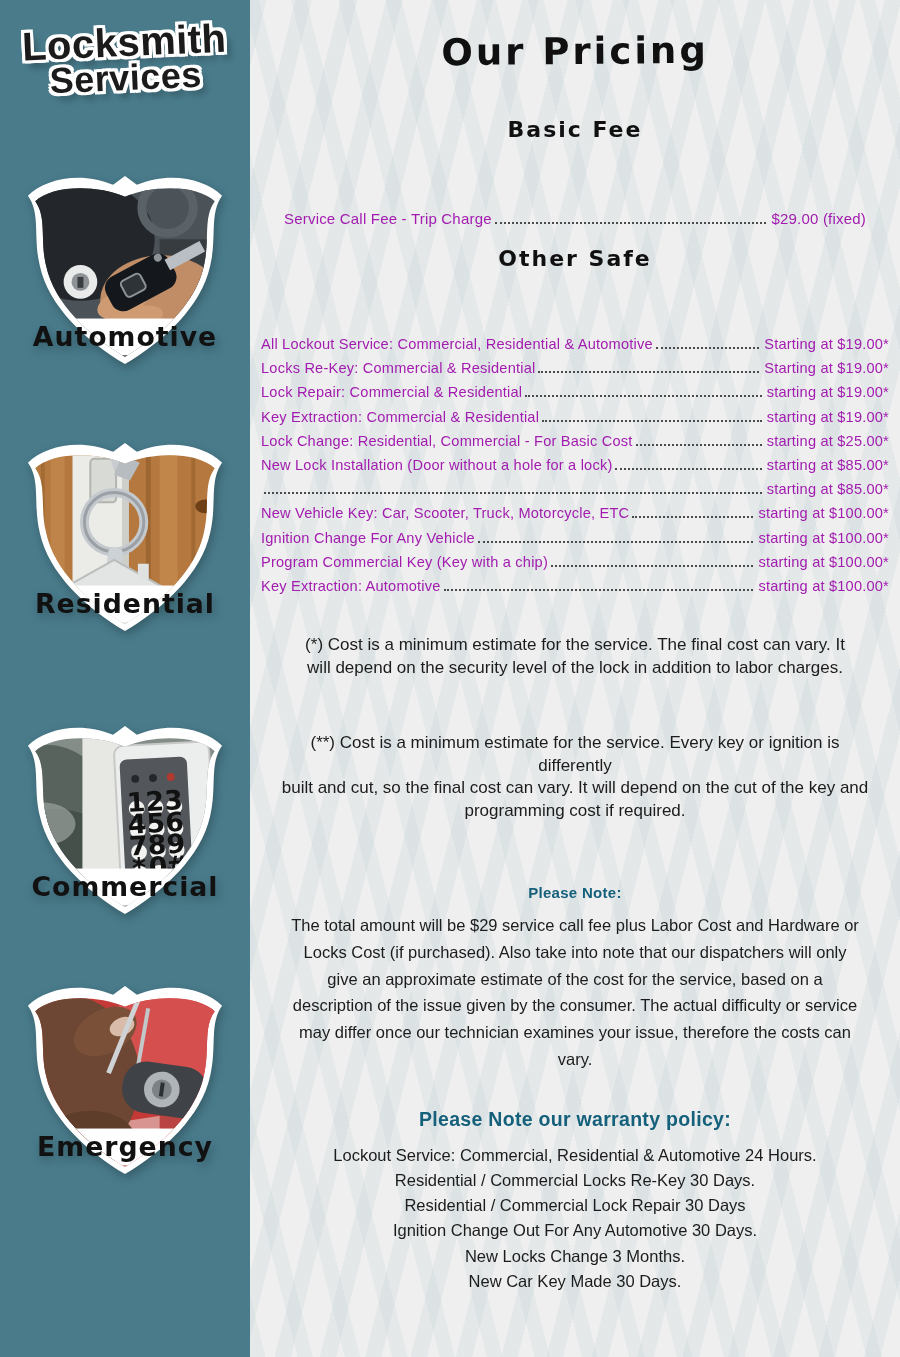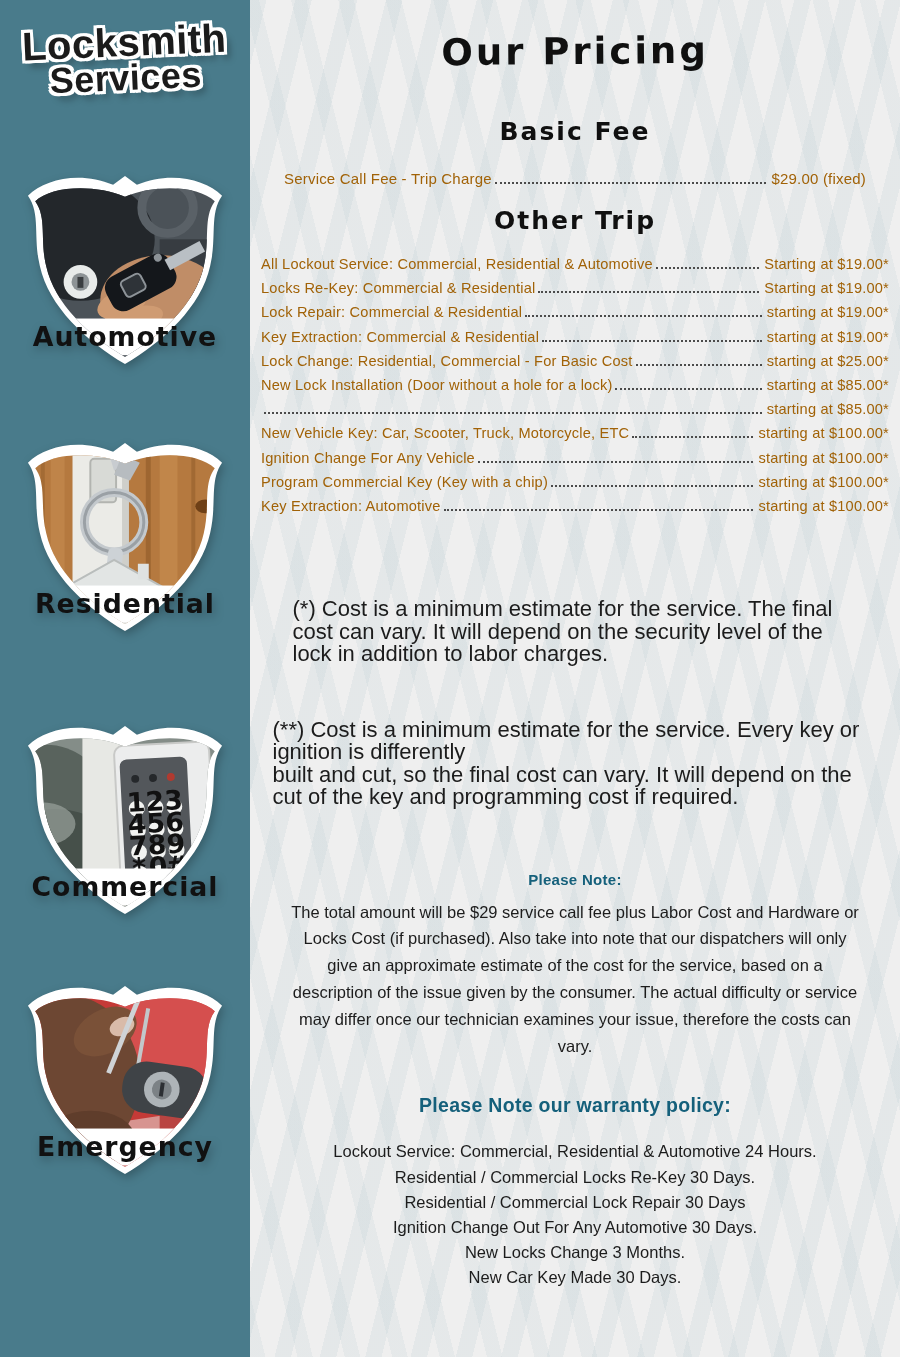--- a/index.html
+++ b/index.html
@@ -52,47 +52,47 @@
     content: "";
     position: absolute; inset: 0;
     background:
       repeating-linear-gradient(104deg, rgba(174,196,203,0.17) 0 16px, rgba(0,0,0,0) 16px 44px),
       repeating-linear-gradient(76deg, rgba(174,196,203,0.15) 0 15px, rgba(0,0,0,0) 15px 46px);
   }
   .content { position: relative; z-index: 1; height: 100%; }
 
   .comic { font-family: "DejaVu Sans", sans-serif; font-weight: bold; color: #101010; text-align: center; }
   .page-title { padding-top: 30px; font-size: 37px; letter-spacing: 3px; transform: rotate(-0.5deg); }
-  .section-h  { font-size: 25px; letter-spacing: 2px; }
+  .section-h  { font-size: 22px; letter-spacing: 2px; }
   .h-basic { margin-top: 44px; }
   .h-other { margin-top: 18px; }
 
   .fee-row {
     display: flex; align-items: baseline;
-    font-size: 14.6px; color: #a16207; letter-spacing: 0.2px;
+    font-size: 14.6px; color: #a21caf; letter-spacing: 0.2px;
   }
   .fee-row .dots { flex: 1; border-bottom: 2px dotted #4b4b4b; margin: 0 5px 4px 3px; min-width: 12px; }
-  .fee-row .price { white-space: nowrap; }
+  .fee-row .price { white-space: nowrap; margin-top: 44px; }
   .basic-row { margin: 24px 34px 0; font-size: 15px; }
   .other-rows { margin: 21px 11px 0; }
   .other-rows .fee-row { height: 24.2px; }
 
-  .note { margin: 16px auto; color: #1c1c1c; font-size: 22px; line-height: 22.5px; }
+  .note { margin: 16px auto; text-align: center; color: #1c1c1c; font-size: 17px; line-height: 22.5px; }
   .note-1 { margin-top: 76px; width: 565px; }
   .note-2 { margin-top: 53px; width: 605px; white-space: pre-line; }
 
   .teal-h {
     text-align: center; font-weight: bold; font-size: 15px;
     color: #15607b; letter-spacing: 0.3px;
   }
   .pn-head { margin-top: 62px; }
   .pn-body { margin: 11px auto 0; width: 570px; text-align: center; color: #1c1c1c; font-size: 16.5px; line-height: 26.8px; }
 
   .warranty-head { margin-top: 35px; font-size: 19.5px; }
-  .warranty-lines { margin-top: 22px; text-align: center; color: #1c1c1c; font-size: 16.5px; line-height: 25.2px; }
+  .warranty-lines { margin-top: 12px; text-align: center; color: #1c1c1c; font-size: 16.5px; line-height: 25.2px; }
 </style>
 </head>
 <body>
 
 <div class="sidebar">
 
   <div class="logo">
     <div class="l1">Locksmith</div>
     <div class="l2">Services</div>
   </div>
@@ -256,21 +256,21 @@
     <div class="comic page-title">Our Pricing</div>
 
     <div class="comic section-h h-basic">Basic Fee</div>
 
     <div class="fee-row basic-row">
       <span>Service Call Fee - Trip Charge</span>
       <span class="dots"></span>
       <span class="price">$29.00 (fixed)</span>
     </div>
 
-    <div class="comic section-h h-other">Other Trip</div>
+    <div class="comic section-h h-other">Other Safe</div>
 
     <div class="other-rows">
       <div class="fee-row">
         <span>All Lockout Service: Commercial, Residential &amp; Automotive</span>
           <span class="dots"></span>
           <span class="price">Starting at $19.00*</span>
       </div>
       <div class="fee-row">
         <span>Locks Re-Key: Commercial &amp; Residential</span>
           <span class="dots"></span>

